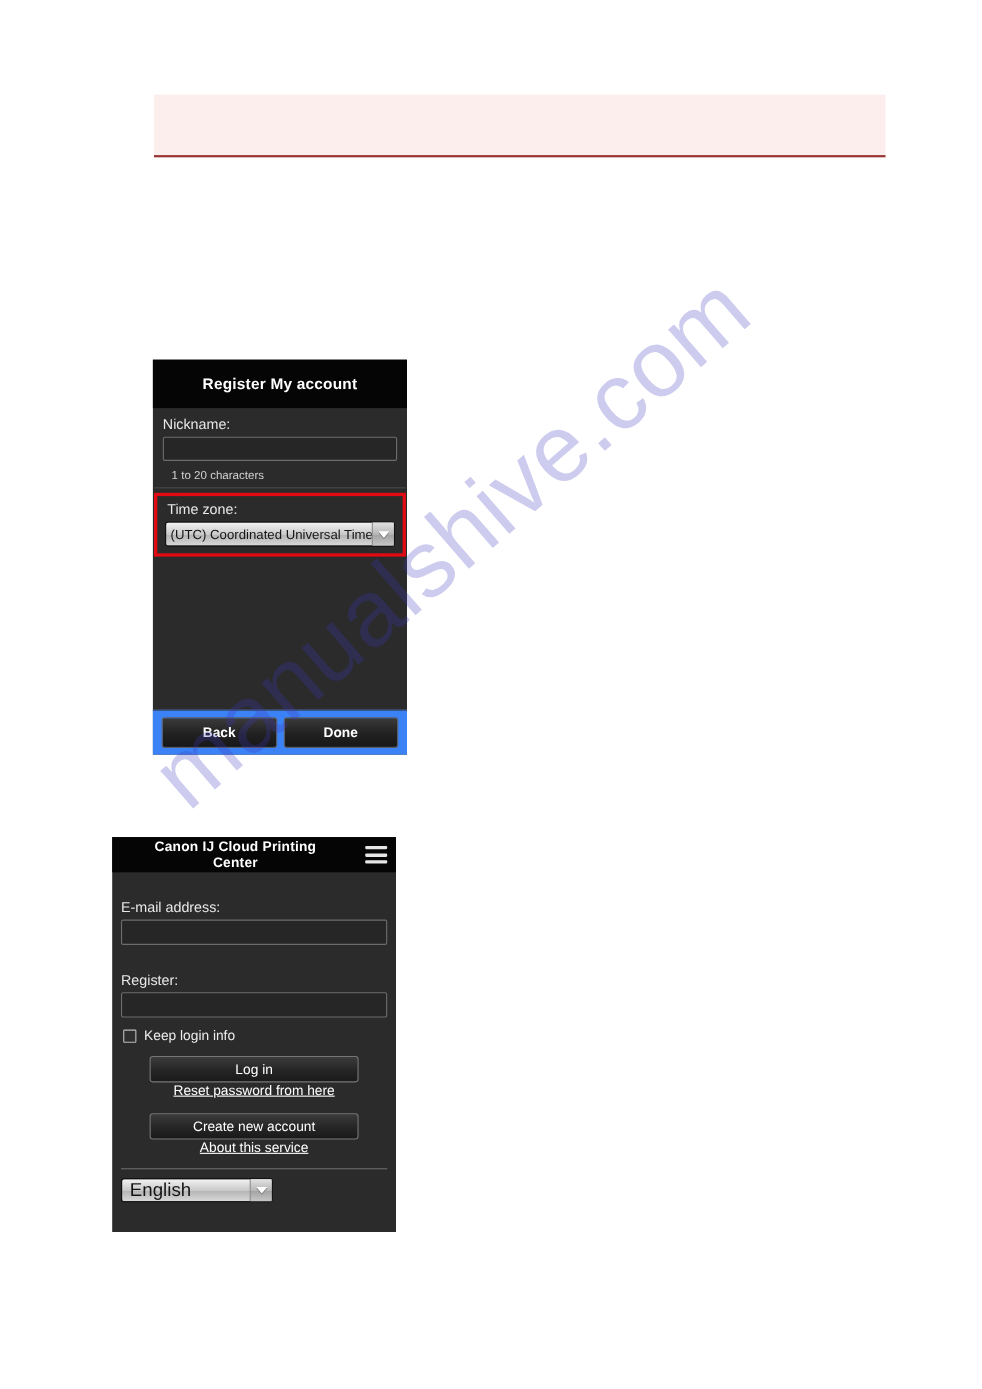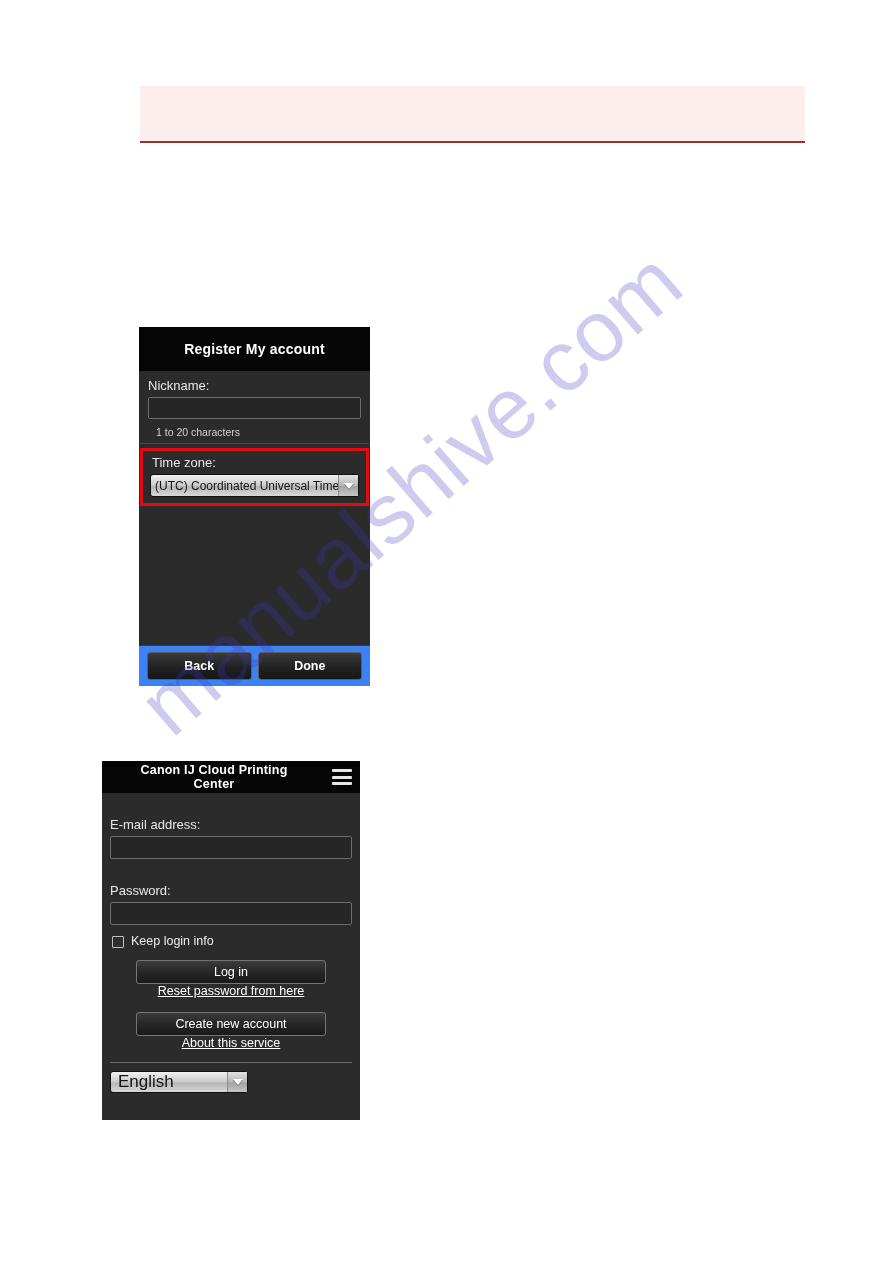--- a/index.html
+++ b/index.html
@@ -356,21 +356,21 @@
       <span></span>
       <span></span>
     </span>
   </div>
 
   <div class="panel-body">
 
     <label class="field-label">E-mail address:</label>
     <div class="text-input" placeholder=""></div>
 
-    <label class="field-label">Password:</label>
+    <label class="field-label">Register:</label>
     <div class="text-input" placeholder=""></div>
 
     <div class="checkbox-row">
       <span class="checkbox-box"></span>
       <span class="cb-label">Keep login info</span>
     </div>
 
     <div class="wide-button">Log in</div>
 
     <a class="link-text">Reset password from here</a>

